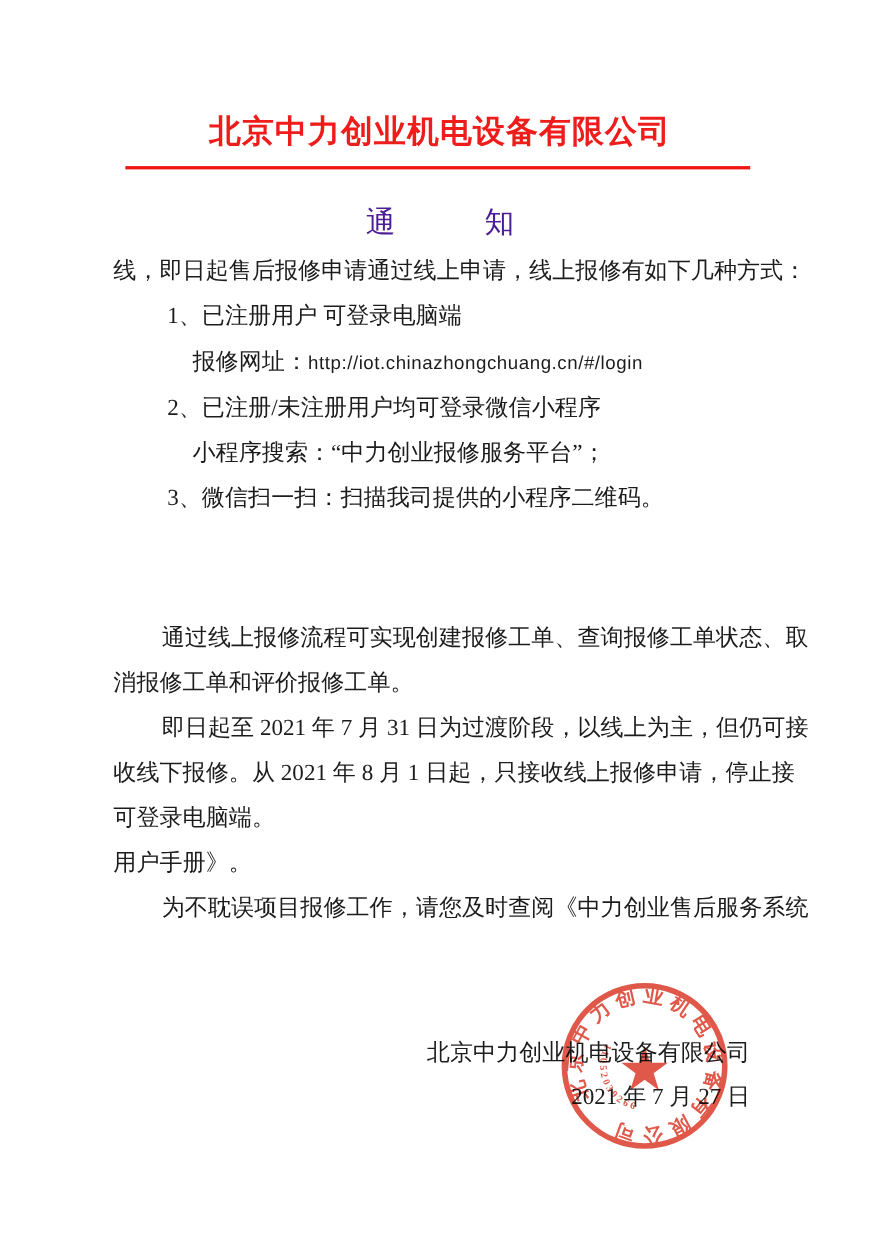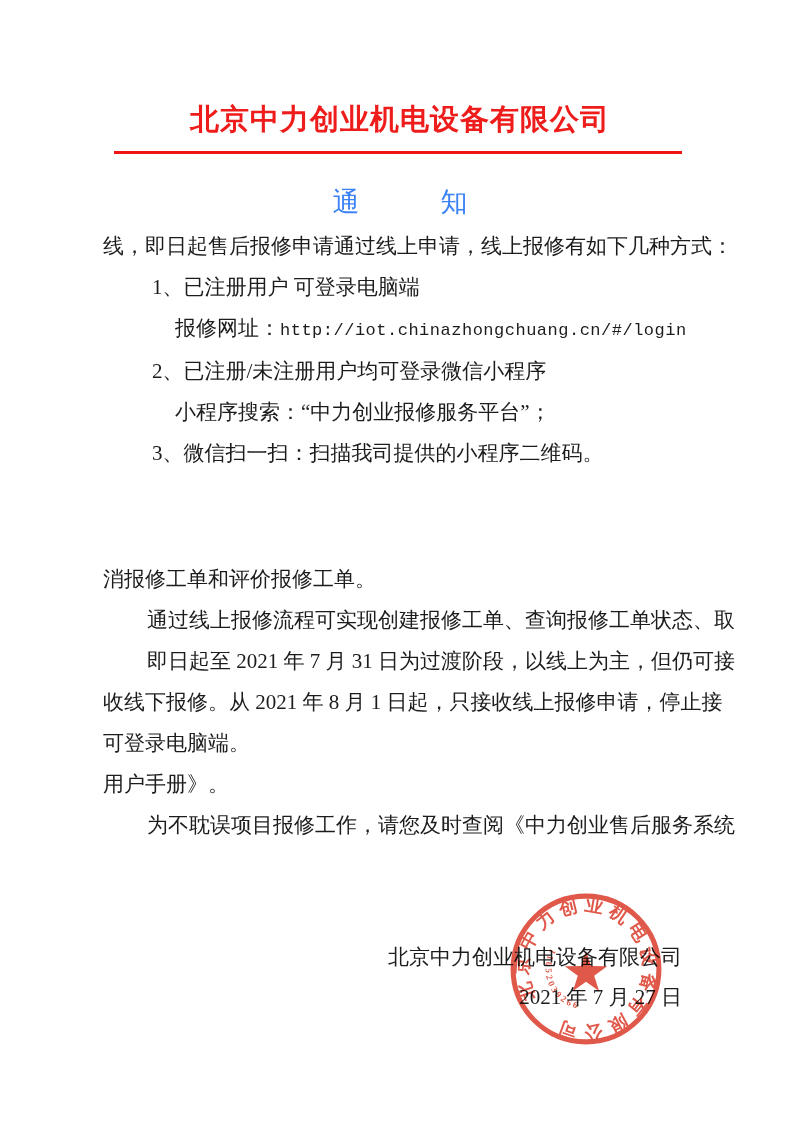--- a/index.html
+++ b/index.html
@@ -21,33 +21,33 @@
     color: #ee1c1a;
     white-space: nowrap;
   }
   .letterhead-rule {
     position: absolute; top: 151px; left: 114px; width: 568px; height: 3px;
     background: #f01512;
   }
   .notice-heading {
     position: absolute; top: 184px; left: 0; width: 100%;
     text-align: center;
-    font-size: 27px; color: #3b82f6;
+    font-size: 27px; color: #4c1d95;
     white-space: pre;
   }
 
   .textblock { position: absolute; left: 103px; width: 596px; font-size: 21px; }
   .block1 { top: 226px; }
   .block2 { top: 559px; }
   .ln { line-height: 41px; white-space: nowrap; }
   .ln.indent2 { padding-left: 44px; }   
   .ln.num     { padding-left: 49px; }   
   .ln.sub     { padding-left: 72px; }   
   .mono {
-    font-family: Liberation Mono, monospace;
+    font-family: Liberation Sans, sans-serif;
     font-size: 17px; letter-spacing: 0.5px;
   }
 
   .signature {
     position: absolute; top: 937px; right: 118px;
     text-align: right; font-size: 21px; line-height: 40px;
     white-space: nowrap; z-index: 1;
   }
 
   .seal {
@@ -76,22 +76,22 @@
   <div class="textblock block1">
     <div class="ln">线，即日起售后报修申请通过线上申请，线上报修有如下几种方式：</div>
     <div class="ln num">1、已注册用户 可登录电脑端</div>
     <div class="ln sub"><span>报修网址：</span><span class="mono">http://iot.chinazhongchuang.cn/#/login</span></div>
     <div class="ln num">2、已注册/未注册用户均可登录微信小程序</div>
     <div class="ln sub">小程序搜索：“中力创业报修服务平台”；</div>
     <div class="ln num">3、微信扫一扫：扫描我司提供的小程序二维码。</div>
   </div>
 
   <div class="textblock block2">
+    <div class="ln indent2">通过线上报修流程可实现创建报修工单、查询报修工单状态、取</div>
     <div class="ln">消报修工单和评价报修工单。</div>
-    <div class="ln indent2">通过线上报修流程可实现创建报修工单、查询报修工单状态、取</div>
     <div class="ln indent2">即日起至 2021 年 7 月 31 日为过渡阶段，以线上为主，但仍可接</div>
     <div class="ln">收线下报修。从 2021 年 8 月 1 日起，只接收线上报修申请，停止接</div>
     <div class="ln">可登录电脑端。</div>
     <div class="ln">用户手册》。</div>
     <div class="ln indent2">为不耽误项目报修工作，请您及时查阅《中力创业售后服务系统</div>
   </div>
 
   <div class="signature">
     <div>北京中力创业机电设备有限公司</div>
     <div>2021 年 7 月 27 日</div>

